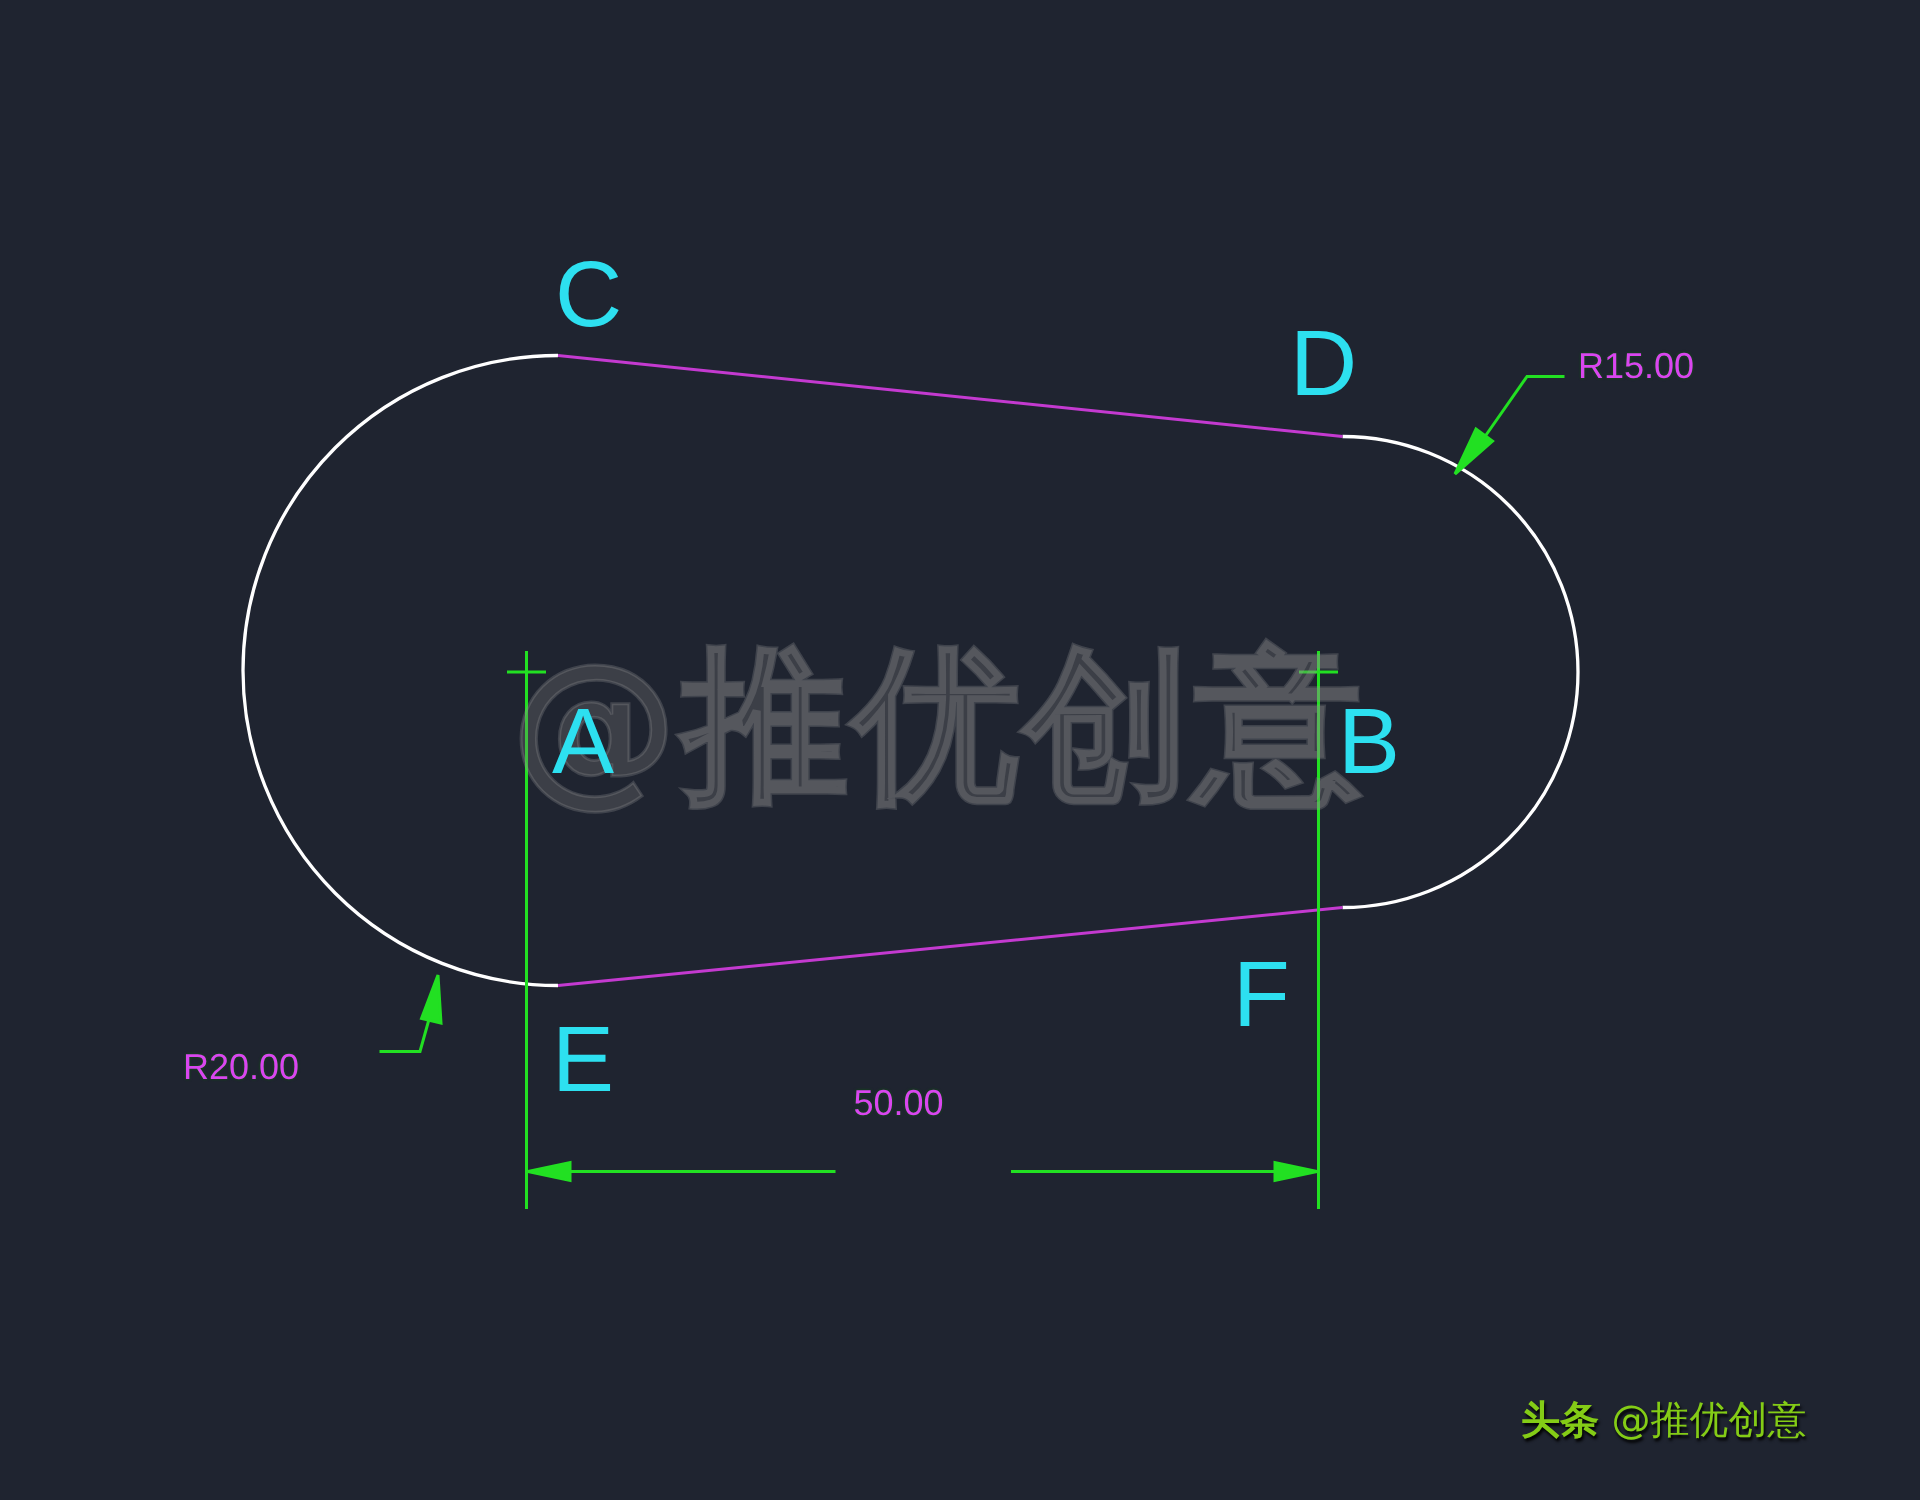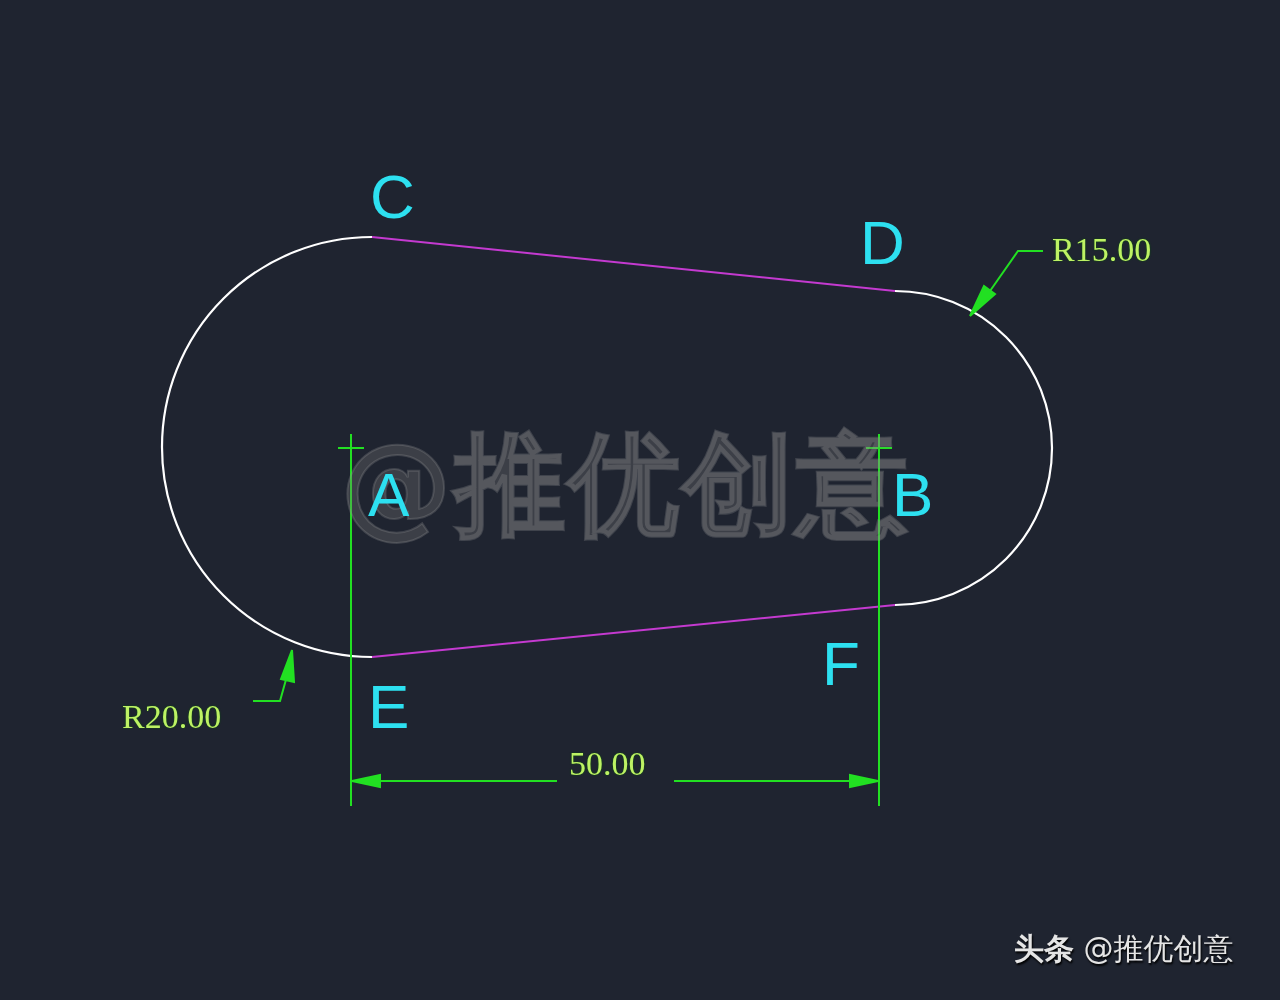--- a/index.html
+++ b/index.html
@@ -13,45 +13,45 @@
   #canvas { position: absolute; left: 0; top: 0; width: 1280px; height: 1000px; }
   .pt-label {
     position: absolute;
     font-family: "Liberation Sans", "DejaVu Sans", sans-serif;
     font-size: 62px;
     line-height: 1;
     color: #2de0f0;
   }
   .dim-text {
     position: absolute;
-    font-family: Liberation Serif, serif;
-    font-size: 34px;
+    font-family: Liberation Sans, sans-serif;
+    font-size: 24px;
     line-height: 1;
-    color: #bef264;
+    color: #d946ef;
     text-shadow: 0 0 2px #0a5a0a;
   }
   .watermark-center {
     position: absolute;
     left: 340px; top: 428px;
     font-family: "DejaVu Sans", sans-serif;
     font-weight: bold;
     font-size: 112px;
     line-height: 1;
     color: rgba(120,120,120,0.32);
     -webkit-text-stroke: 2px rgba(160,160,160,0.25);
     letter-spacing: 2px;
     white-space: nowrap;
   }
   .watermark-corner {
     position: absolute;
     left: 1014px; top: 934px;
     font-family: "DejaVu Sans", sans-serif;
-    font-size: 30px;
+    font-size: 26px;
     line-height: 1;
-    color: #e5e5e5;
+    color: #84cc16;
     text-shadow: 1px 2px 2px #000;
     white-space: nowrap;
   }
   .watermark-corner .brand { font-weight: bold; }
 </style>
 </head>
 <body>
 
 <svg id="canvas" viewBox="0 0 1280 1000" xmlns="http://www.w3.org/2000/svg">
 
@@ -93,18 +93,18 @@
 
 <div class="pt-label" style="left:370px; top:166px;">C</div>
 <div class="pt-label" style="left:860px; top:212px;">D</div>
 <div class="pt-label" style="left:368px; top:464px;">A</div>
 <div class="pt-label" style="left:892px; top:464px;">B</div>
 <div class="pt-label" style="left:368px; top:676px;">E</div>
 <div class="pt-label" style="left:822px; top:633px;">F</div>
 
 <div class="dim-text" style="left:122px; top:700px;">R20.00</div>
 <div class="dim-text" style="left:1052px; top:233px;">R15.00</div>
-<div class="dim-text" style="left:569px; top:747px;">50.00</div>
+<div class="dim-text" style="left:569px; top:724px;">50.00</div>
 
 <div class="watermark-corner">
   <span class="brand">头条</span>
   <span>@推优创意</span>
 </div>
 
 </body></html>

